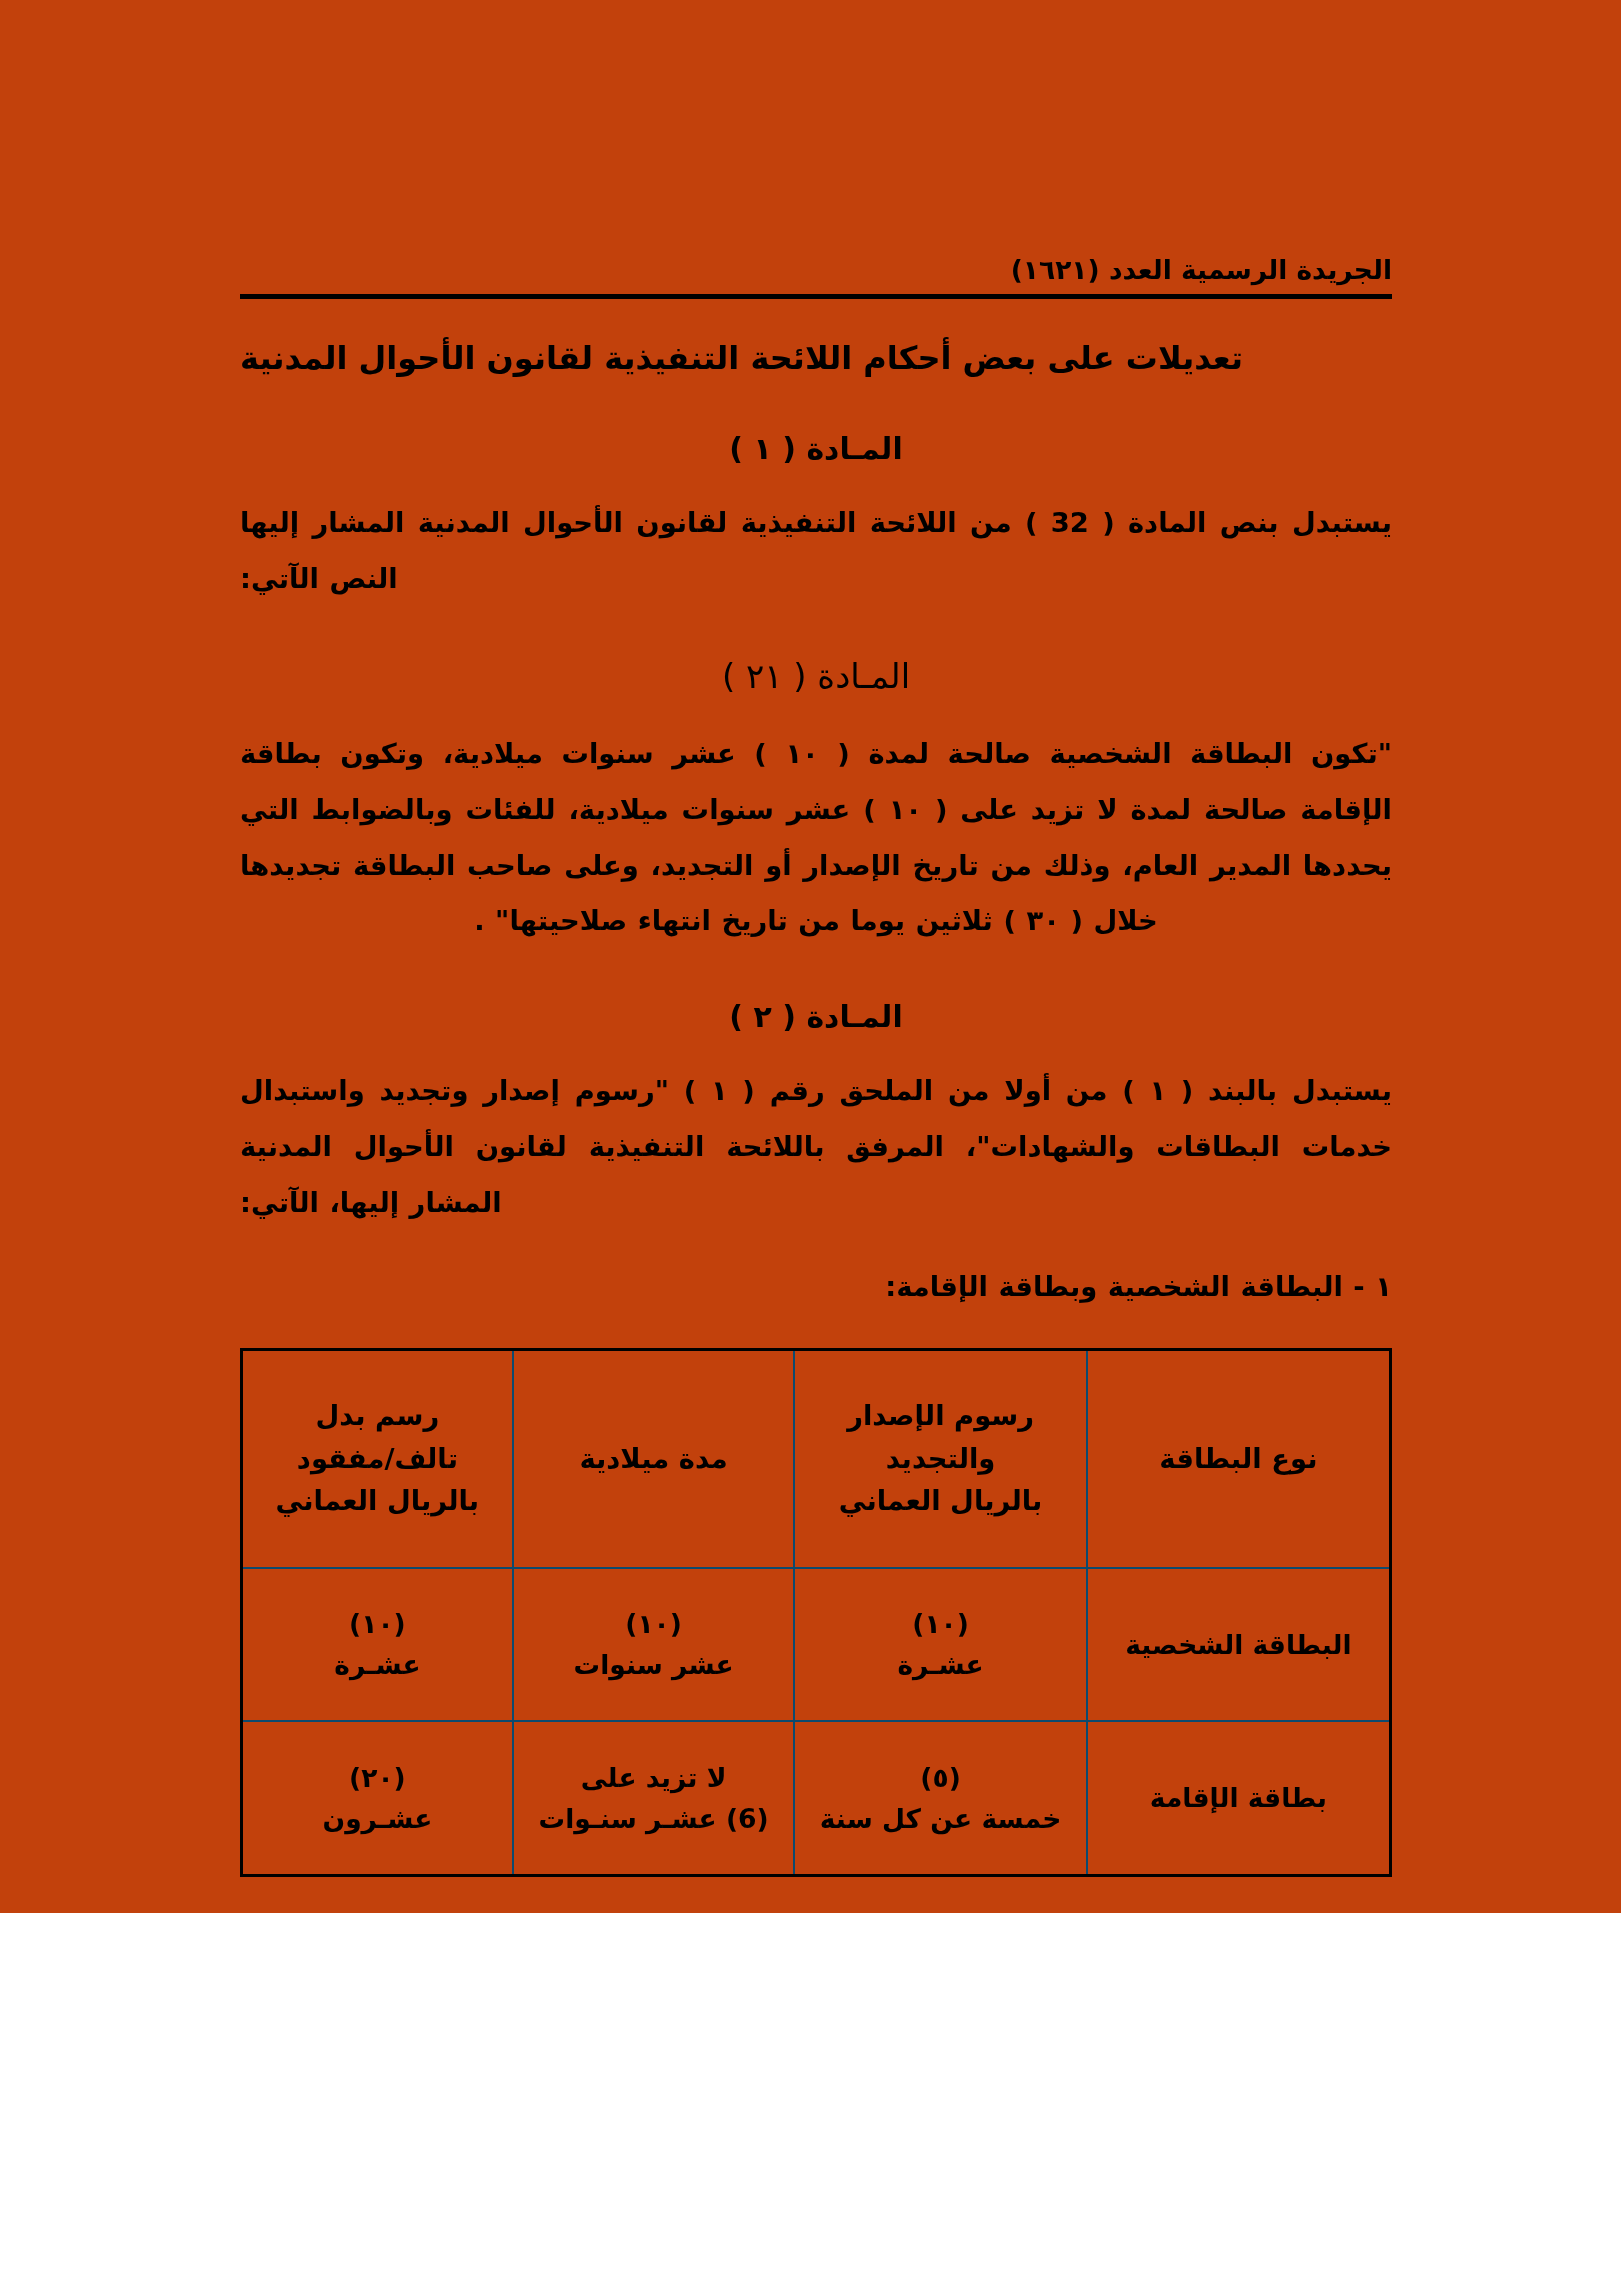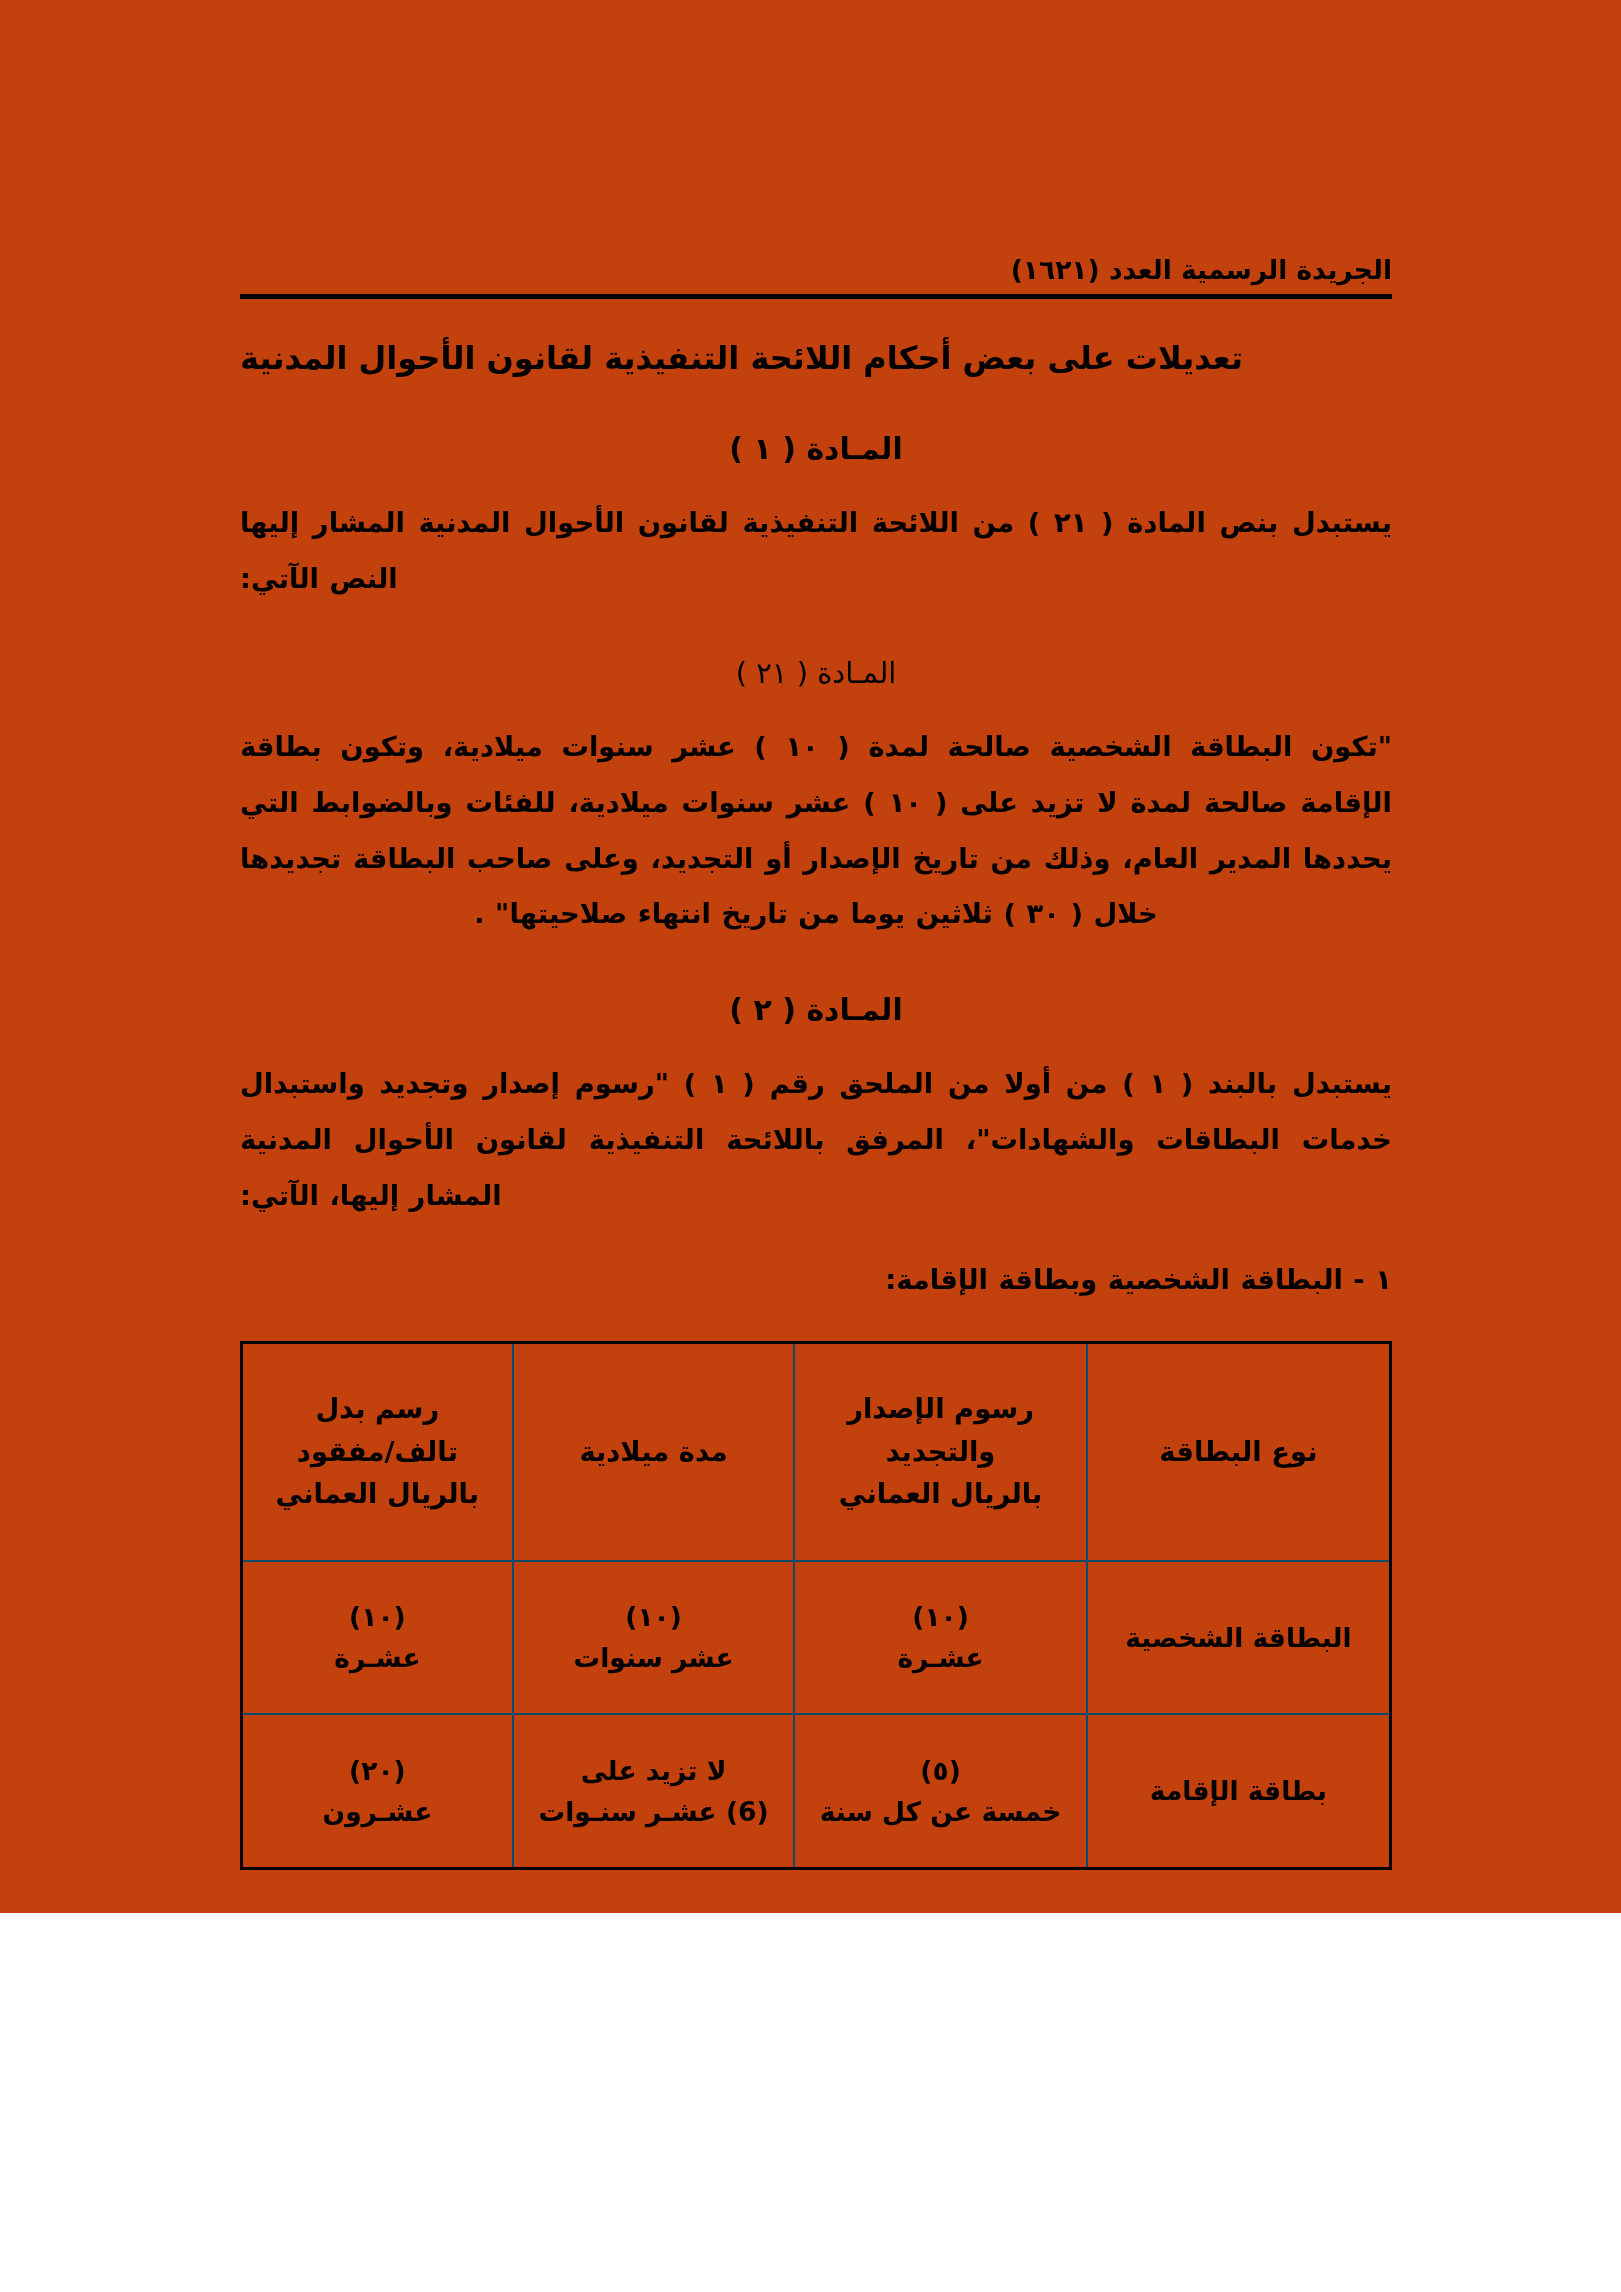--- a/index.html
+++ b/index.html
@@ -63,21 +63,21 @@
     margin-top: 47px;
     font-size: 30px;
     font-weight: bold;
     text-align: center;
     line-height: 1.4;
     letter-spacing: 1px;
   }
 
   .article-heading.light {
     font-weight: normal;
-    font-size: 29px;
+    font-size: 34px;
   }
 
   
   .para {
     margin-top: 25.5px;
     font-size: 27.4px;
     font-weight: bold;
     line-height: 2.03;
     text-align: justify;
     text-align-last: left;
@@ -160,21 +160,21 @@
   <div class="content">
 
     <div class="running-head">الجريدة الرسمية العدد (١٦٢١)</div>
 
     <hr class="head-rule">
 
     <div class="doc-title">تعديلات على بعض أحكام اللائحة التنفيذية لقانون الأحوال المدنية</div>
 
     <div class="article-heading">المـادة ( ١ )</div>
 
-    <p class="para">يستبدل بنص المادة ( ٢١ ) من اللائحة التنفيذية لقانون الأحوال المدنية المشار إليها النص الآتي:</p>
+    <p class="para">يستبدل بنص المادة ( 32 ) من اللائحة التنفيذية لقانون الأحوال المدنية المشار إليها النص الآتي:</p>
 
     <div class="article-heading light">المـادة ( ٢١ )</div>
 
     <p class="para quoted">"تكون البطاقة الشخصية صالحة لمدة ( ١٠ ) عشر سنوات ميلادية، وتكون بطاقة الإقامة صالحة لمدة لا تزيد على ( ١٠ ) عشر سنوات ميلادية، للفئات وبالضوابط التي يحددها المدير العام، وذلك من تاريخ الإصدار أو التجديد، وعلى صاحب البطاقة تجديدها خلال ( ٣٠ ) ثلاثين يوما من تاريخ انتهاء صلاحيتها" .</p>
 
     <div class="article-heading">المـادة ( ٢ )</div>
 
     <p class="para">يستبدل بالبند ( ١ ) من أولا من الملحق رقم ( ١ ) "رسوم إصدار وتجديد واستبدال خدمات البطاقات والشهادات"، المرفق باللائحة التنفيذية لقانون الأحوال المدنية المشار إليها، الآتي:</p>
 
     <p class="para list-line">١ - البطاقة الشخصية وبطاقة الإقامة:</p>

